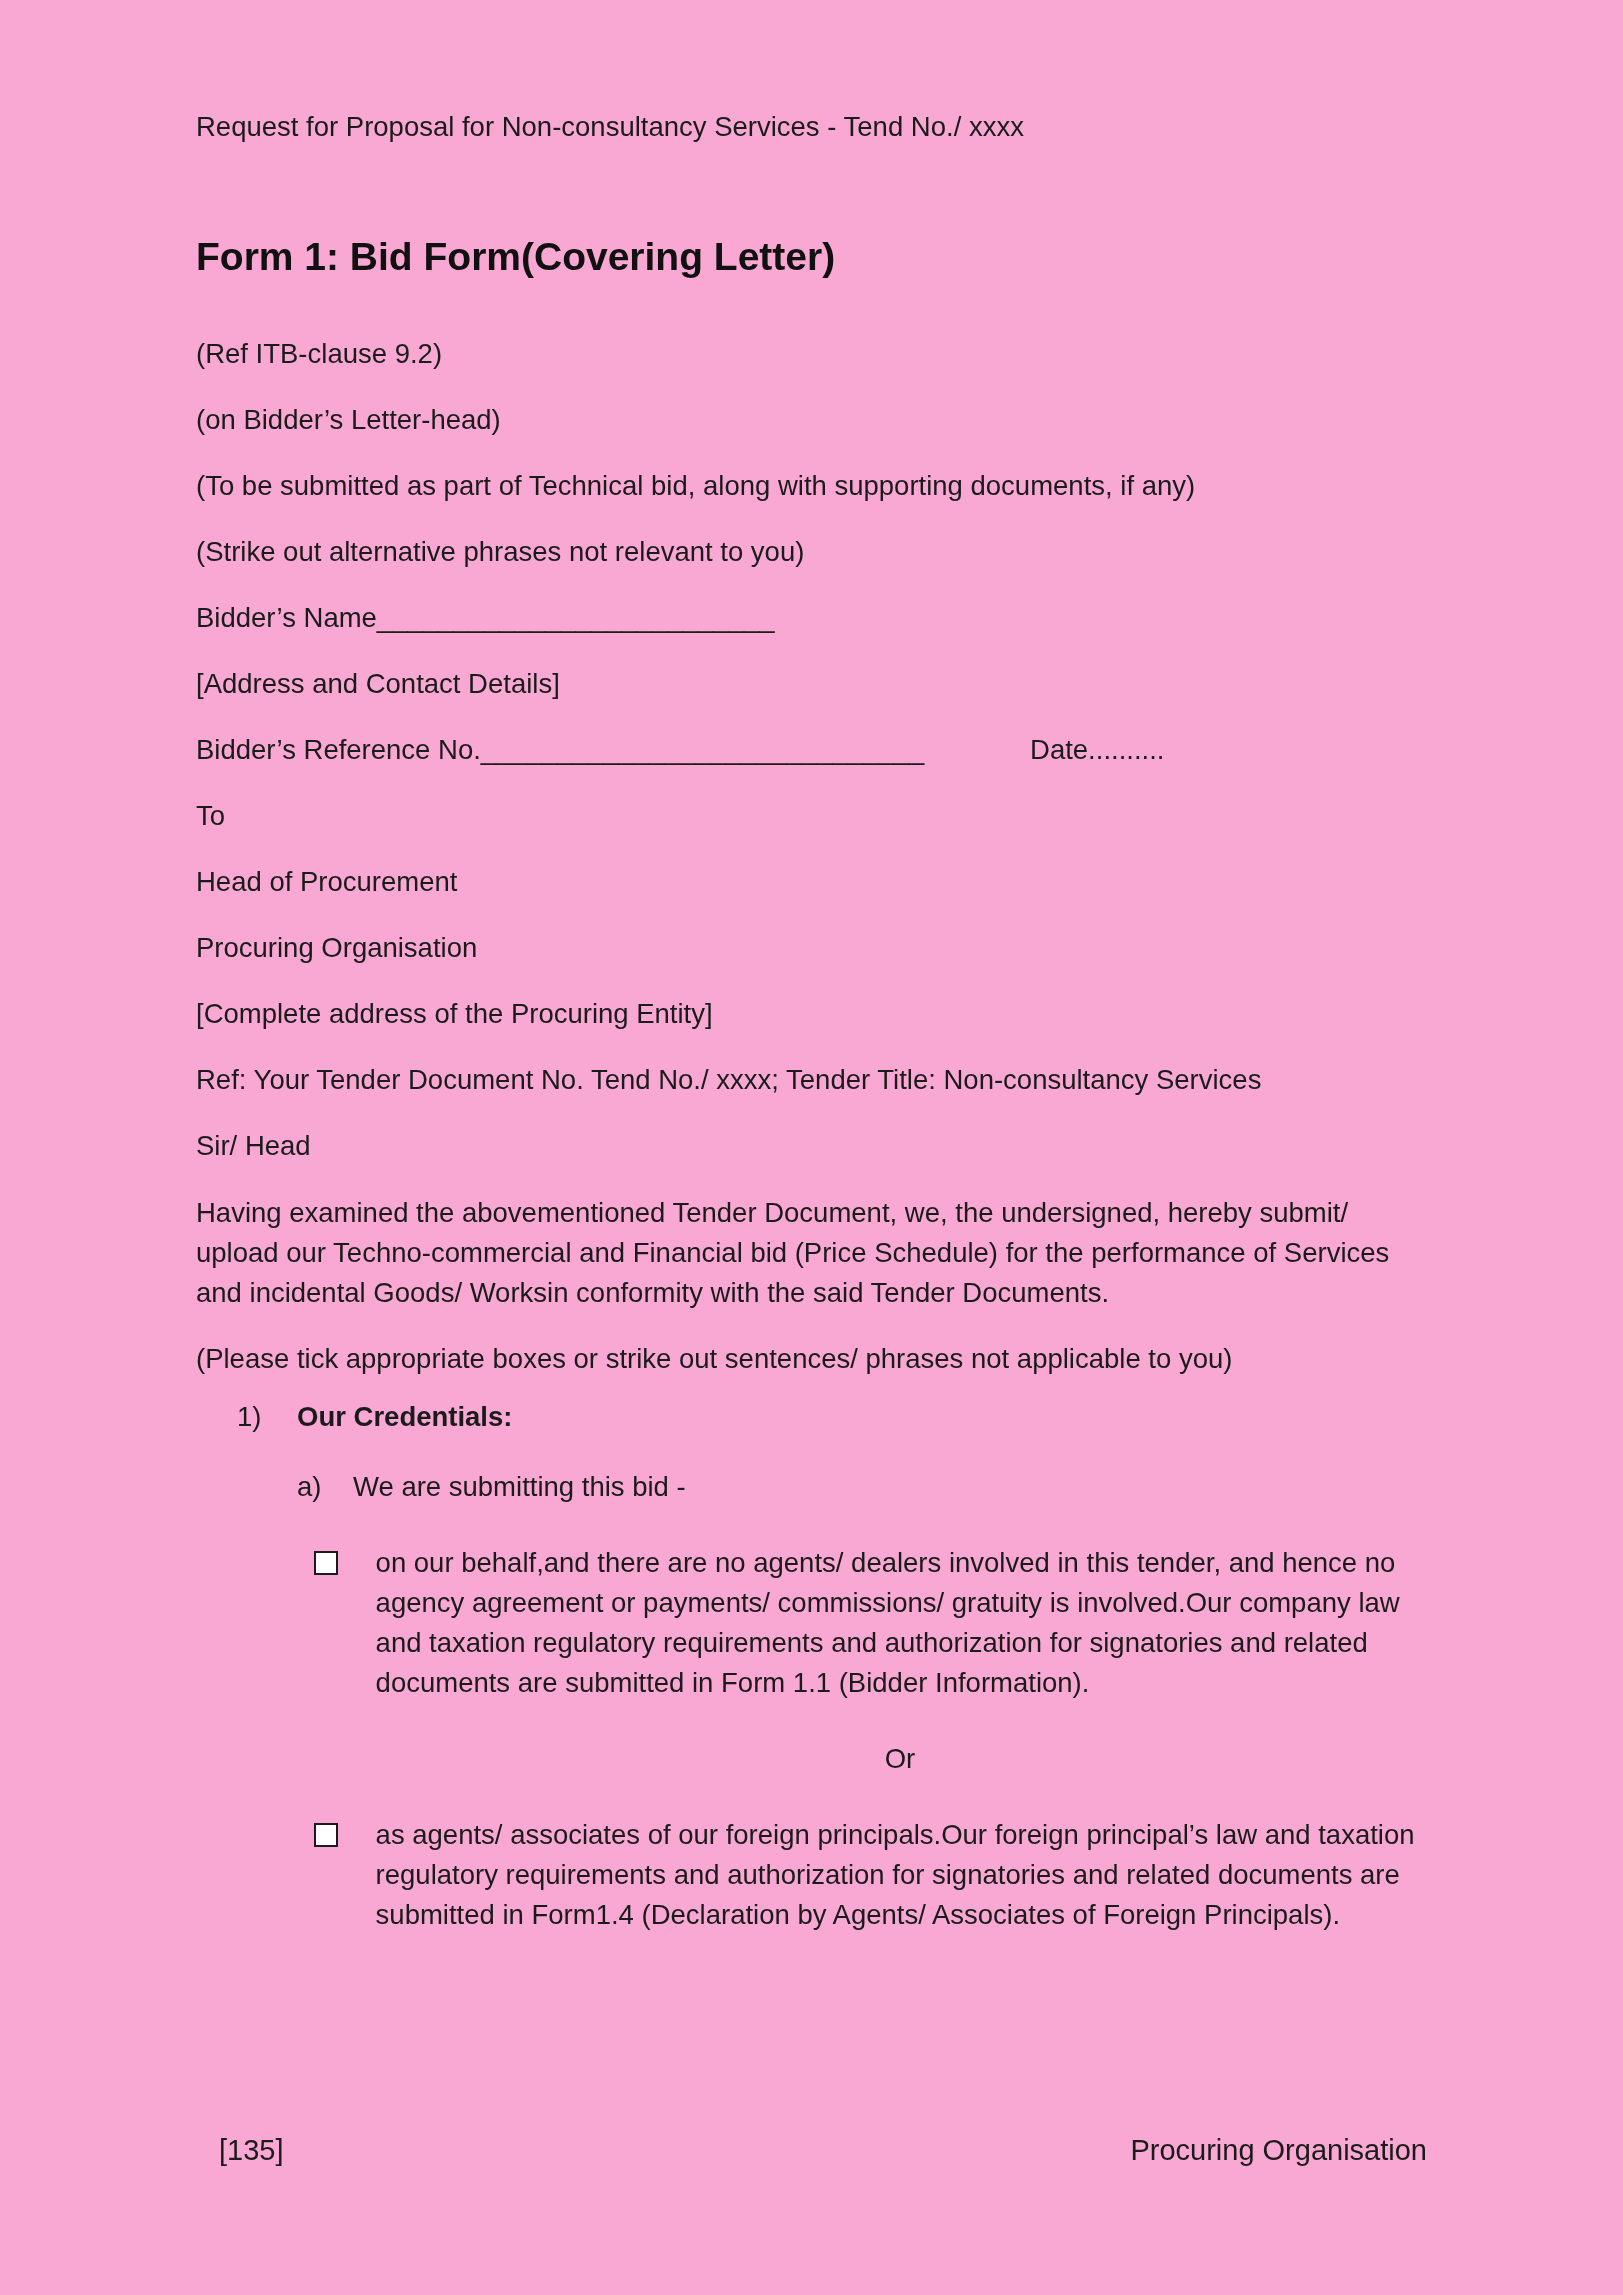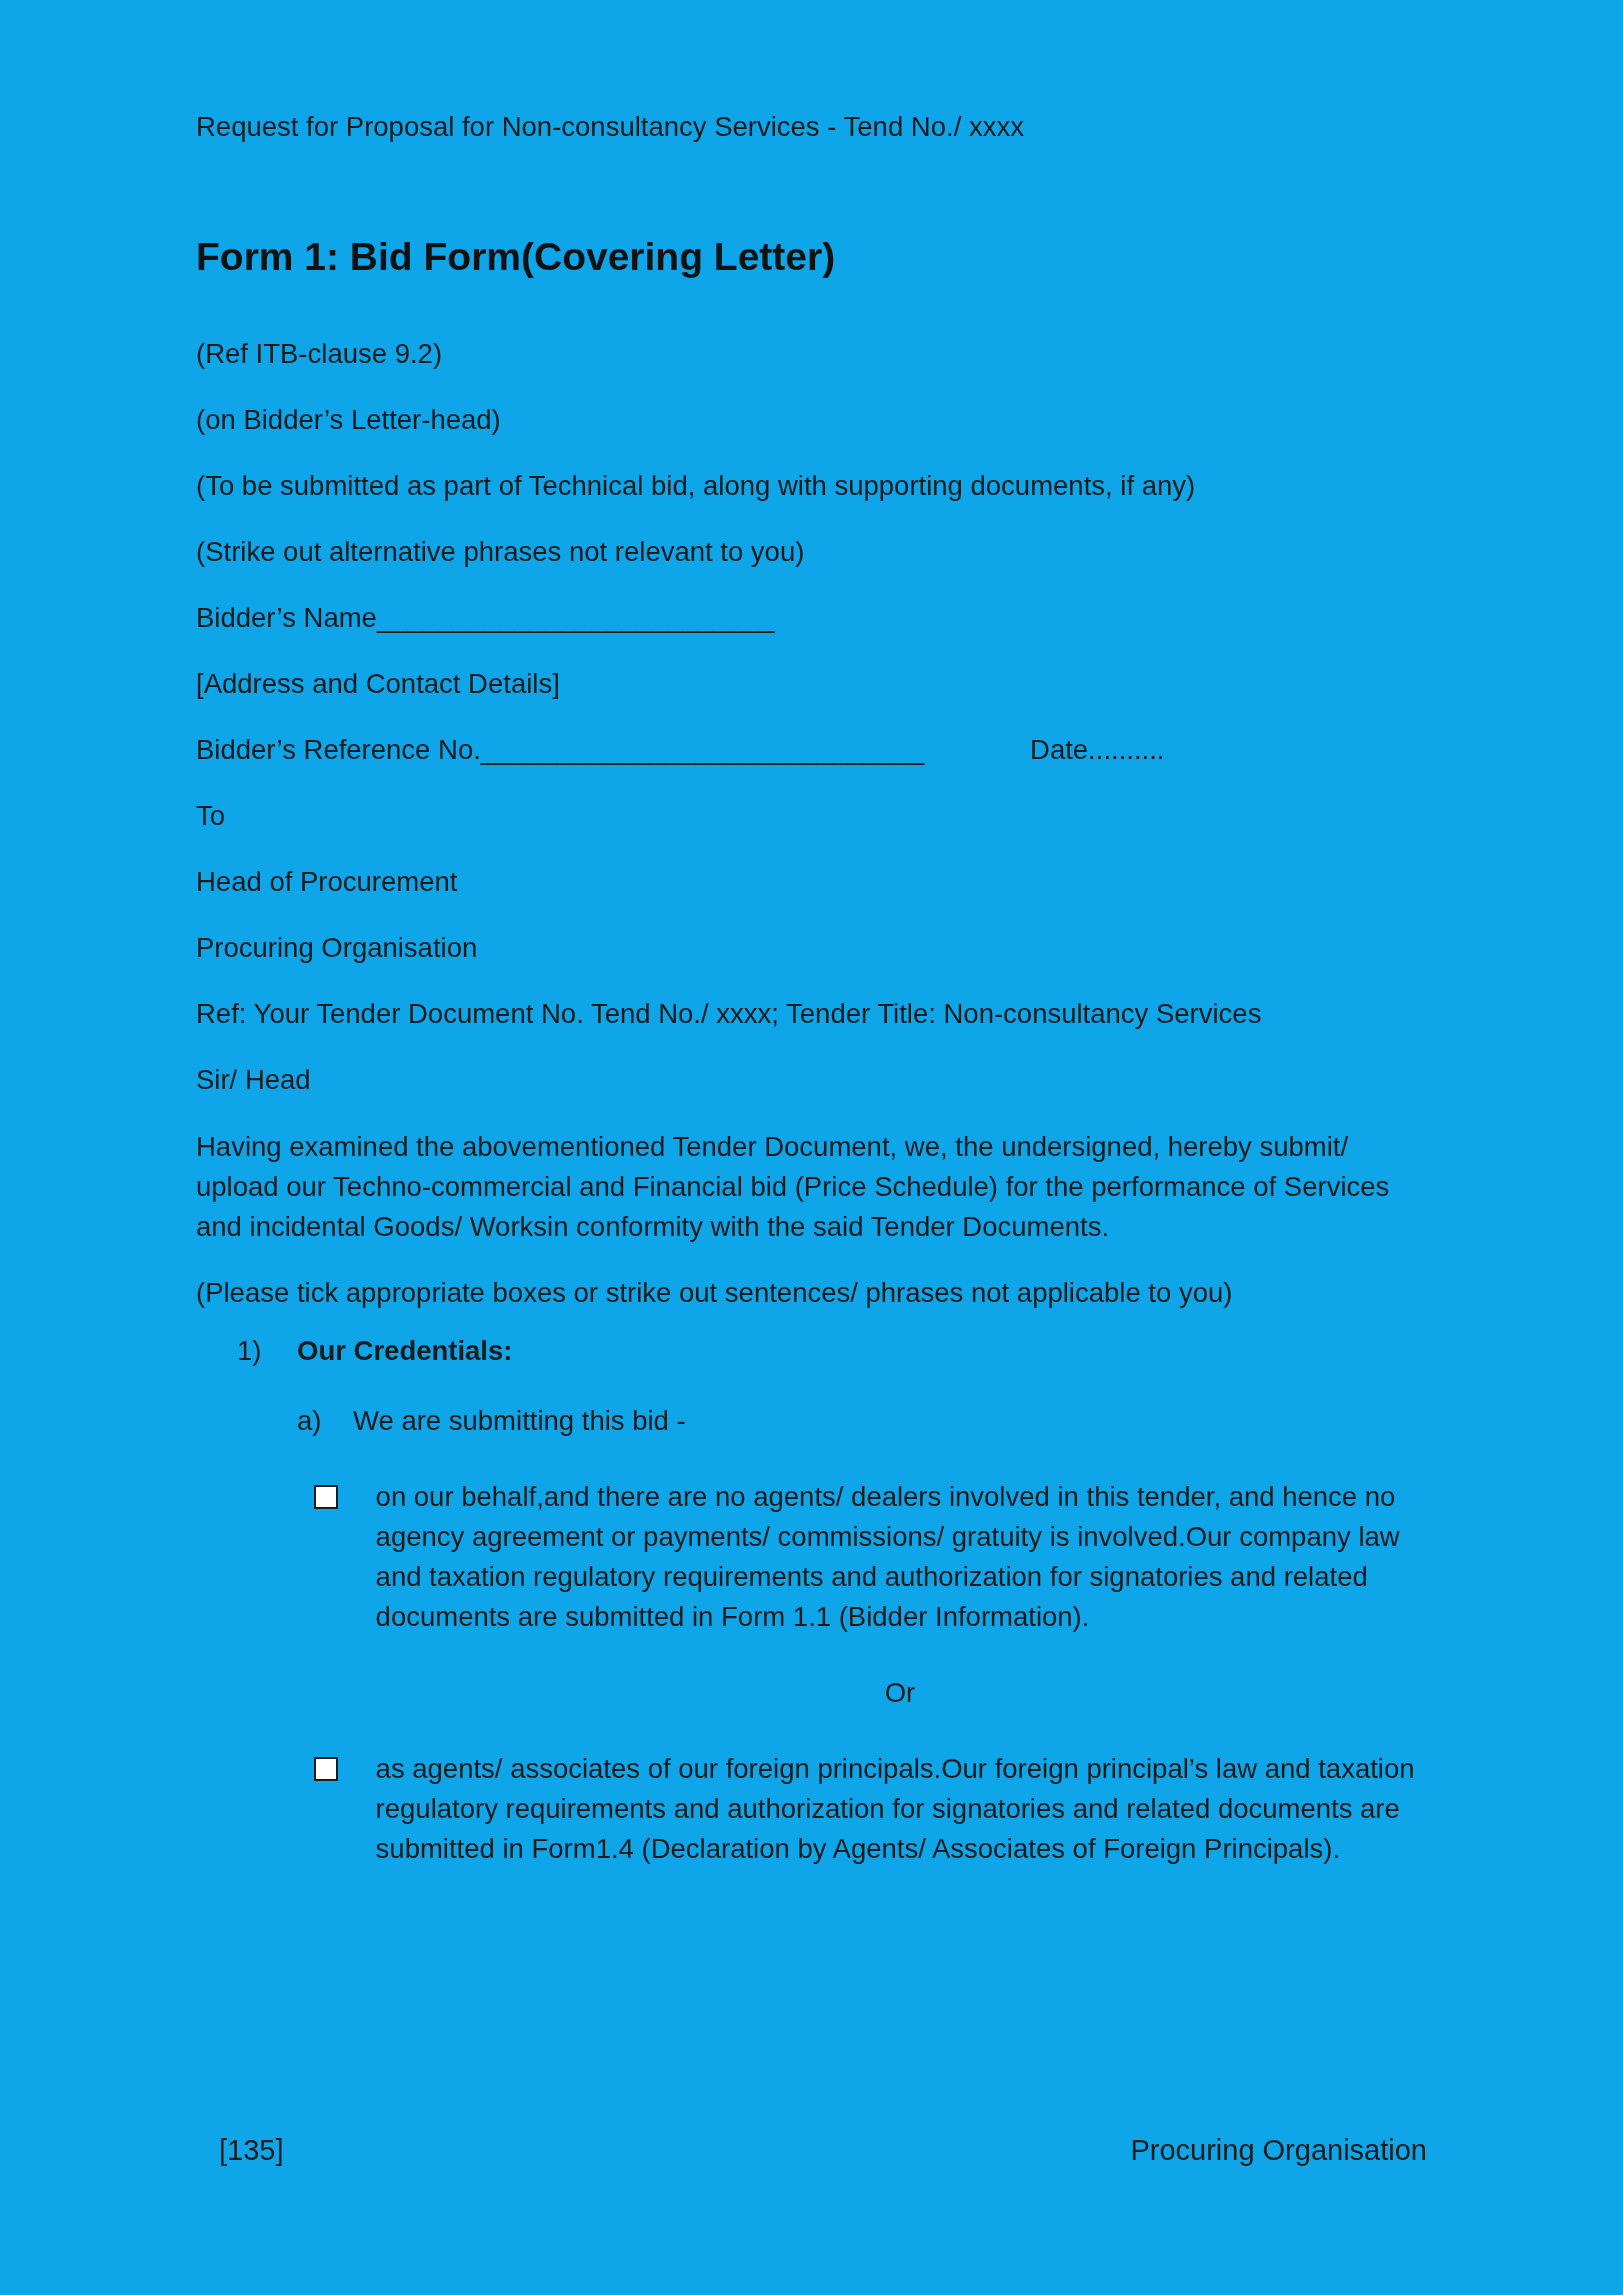--- a/index.html
+++ b/index.html
@@ -4,21 +4,21 @@
 <style>
   html, body {
     margin: 0;
     padding: 0;
     background: #ffffff;
   }
   .page {
     position: relative;
     width: 1623px;
     height: 2295px;
-    background: #0ea5e9;
+    background: #f9a8d4;
     box-sizing: border-box;
     padding: 111px 196px 0 196px;
     font-family: "Liberation Sans", sans-serif;
     color: #1b1b1b;
     font-size: 27.5px;
     overflow: hidden;
   }
   .header {
     font-size: 27.5px;
     margin-bottom: 92px;
@@ -124,20 +124,21 @@
   <p class="para">[Address and Contact Details]</p>
 
   <p class="para ref-line">
     <span>Bidder’s Reference No._____________________________</span>
     <span class="date">Date..........</span>
   </p>
 
   <p class="para">To</p>
   <p class="para">Head of Procurement</p>
   <p class="para">Procuring Organisation</p>
+  <p class="para">[Complete address of the Procuring Entity]</p>
   <p class="para">Ref: Your Tender Document No. Tend No./ xxxx; Tender Title: Non-consultancy Services</p>
   <p class="para">Sir/ Head</p>
 
   <p class="body-para">Having examined the abovementioned Tender Document, we, the undersigned, hereby submit/ upload our Techno-commercial and Financial bid (Price Schedule) for the performance of Services and incidental Goods/ Worksin conformity with the said Tender Documents.</p>
 
   <p class="tick-note">(Please tick appropriate boxes or strike out sentences/ phrases not applicable to you)</p>
 
   <div class="list-l1">
     <span class="num">1)</span>
     <span class="heading">Our Credentials:</span>

